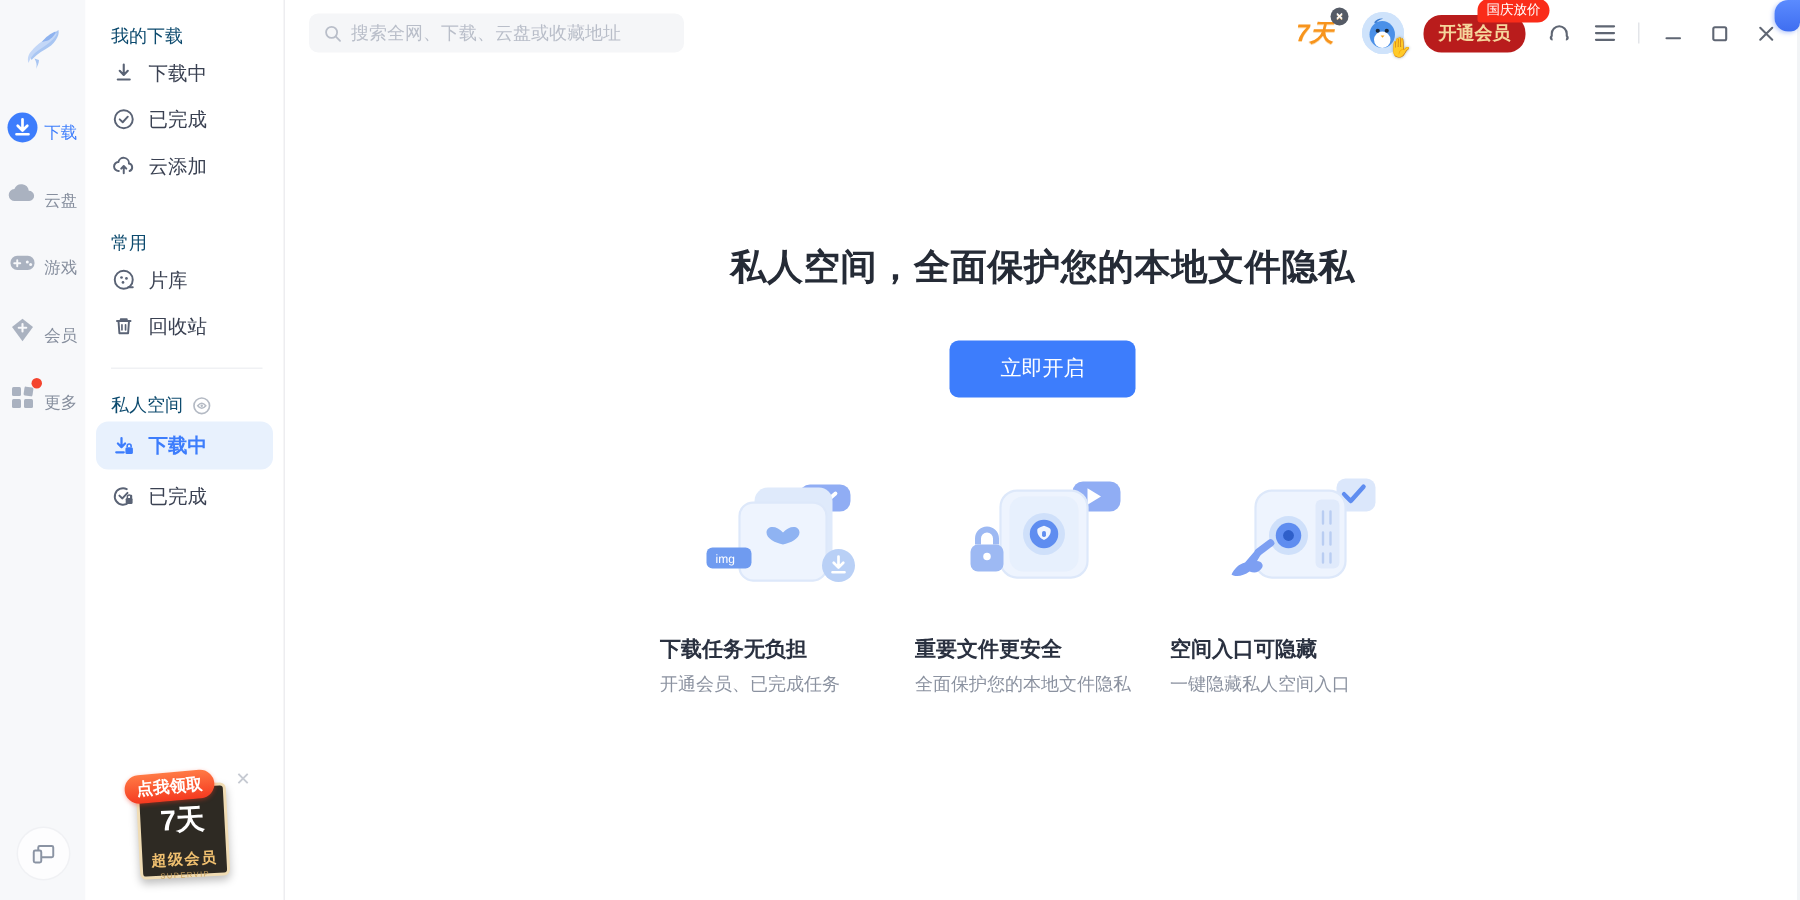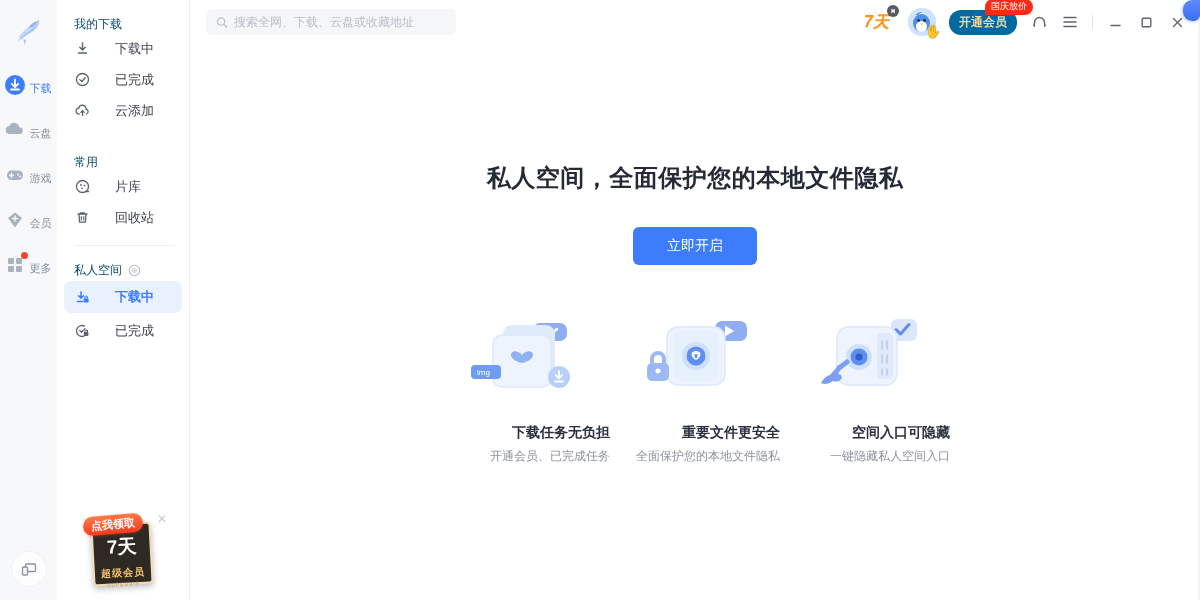--- a/index.html
+++ b/index.html
@@ -14,21 +14,21 @@
   .rail-item { display:flex; flex-direction:row; align-items:flex-end; gap:4px; cursor:pointer; width:50px; }
   .rail-item .ric { width:22px; height:22px; display:flex; align-items:center; justify-content:center; position:relative; }
   .rail-item .rlabel { font-size:11px; color:#878f9e; }
   .rail-item.active .rlabel { color:#3d7dfc; }
   .red-dot { position:absolute; top:-2px; right:-2px; width:7px; height:7px; border-radius:50%; background:#f4442e; }
   .rail-bottom { position:absolute; bottom:14px; left:50%; transform:translateX(-50%); width:34px; height:34px; border-radius:50%; background:#fdfdfe; display:flex; align-items:center; justify-content:center; box-shadow:0 0 0 1px #f0f1f4; cursor:pointer; }
 
   
   .sidebar { width:133px; background:#fff; border-right:1px solid #ededf0; position:relative; flex-shrink:0; }
   .sec-header { font-size:12px; color:#0c4a6e; padding:0 0 0 17px; margin-top:15px; height:18px; display:flex; align-items:center; gap:6px; }
-  .side-item { height:31px; display:flex; align-items:center; gap:25px; padding-left:17px; font-size:13px; color:#3a4152; cursor:pointer; }
+  .side-item { height:31px; display:flex; align-items:center; gap:9px; padding-left:17px; font-size:13px; color:#3a4152; cursor:pointer; }
   .side-item .sic { width:16px; height:16px; display:flex; align-items:center; justify-content:center; }
   .side-item.active { margin:2px 7px; padding-left:10px; height:32px; border-radius:8px; background:#e8f1fd; color:#3d7dfc; font-weight:bold; }
   .divider { height:1px; background:#f0f1f4; margin:12px 14px 2px 17px; }
 
   
   .promo { position:absolute; bottom:15px; left:26px; width:78px; }
   .promo-card { width:60px; height:62px; margin:6px auto 0; background:#2e2a23; border:2px solid #f0dcb4; border-radius:4px; transform:rotate(-3deg); display:flex; flex-direction:column; align-items:center; box-shadow:0 3px 6px rgba(0,0,0,.25); }
   .promo-days { color:#fff; font-size:19px; font-weight:bold; margin-top:9px; }
   .promo-line { width:40px; height:1px; background:#6b6458; margin:3px 0 3px; }
   .promo-vip { color:#f0c070; font-size:10px; font-weight:bold; letter-spacing:1px; }
@@ -41,33 +41,33 @@
   .topbar { height:44px; display:flex; align-items:center; padding:0 14px 0 16px; }
   .search { width:250px; height:26px; background:#f5f6f8; border-radius:6px; display:flex; align-items:center; padding:0 10px; gap:6px; }
   .search input { border:none; outline:none; background:transparent; font-size:12px; color:#3a4152; width:100%; font-family:inherit; }
   .search input::placeholder { color:#b9bec9; }
   .top-right { margin-left:auto; display:flex; align-items:center; gap:13px; }
   .trial { position:relative; font-size:16px; font-weight:bold; font-style:italic; color:#f7941d; text-shadow:0 1px 0 #fcd9a8; cursor:pointer; padding-right:6px; }
   .trial-close { position:absolute; top:-7px; right:-4px; width:12px; height:12px; border-radius:50%; background:#555b66; color:#fff; font-size:8px; font-style:normal; display:flex; align-items:center; justify-content:center; }
   .avatar { width:28px; height:28px; border-radius:50%; background:#cfe3fb; position:relative; cursor:pointer; flex-shrink:0; }
   .avatar svg { position:absolute; inset:0; }
   .hand { position:absolute; right:-6px; bottom:-3px; font-size:13px; color:#e8ecf3; text-shadow:0 0 2px #9aa; }
-  .vip-btn { position:relative; background:#0369a1; color:#f5d69c; font-size:12px; font-weight:bold; padding:4px 10px; border-radius:12px; cursor:pointer; }
+  .vip-btn { position:relative; background:#b91c1c; color:#f5d69c; font-size:12px; font-weight:bold; padding:4px 10px; border-radius:12px; cursor:pointer; }
   .vip-badge { position:absolute; top:-11px; right:-16px; background:#fa2c19; color:#fff; font-size:9px; font-weight:normal; padding:1.5px 6px; border-radius:8px 8px 8px 2px; white-space:nowrap; }
   .tool-icon { width:18px; height:18px; display:flex; align-items:center; justify-content:center; cursor:pointer; }
   .vline { width:1px; height:14px; background:#e3e5e9; }
   .winbtn { width:18px; height:18px; display:flex; align-items:center; justify-content:center; cursor:pointer; }
 
   
   .hero { text-align:center; margin-top:118px; }
   .hero-title { font-size:24px; font-weight:600; color:#252b36; letter-spacing:.5px; }
   .cta { margin-top:33px; width:124px; height:38px; border:none; border-radius:6px; background:#3d7dfc; color:#fff; font-size:14px; cursor:pointer; font-family:inherit; }
 
   .features { margin-top:48px; display:flex; justify-content:center; gap:0; }
-  .feature { width:170px; text-align:right; }
+  .feature { width:170px; text-align:left; }
   .illus { height:88px; display:flex; align-items:flex-end; justify-content:center; }
   .f-title { margin-top:23px; font-size:14px; font-weight:bold; color:#2a3140; }
   .f-sub { margin-top:6px; font-size:12px; color:#8b92a0; }
 
   
   .edge-tab { position:absolute; top:0; right:0; width:17px; height:21px; background:linear-gradient(180deg,#5b8bff,#3f6ef0); border-radius:9px 0 6px 9px; box-shadow:-1px 1px 3px rgba(63,110,240,.35); }
   .edge-strip { position:absolute; top:0; right:0; width:2px; height:600px; background:#f2f4f6; }
 </style>
 </head>
 <body>

